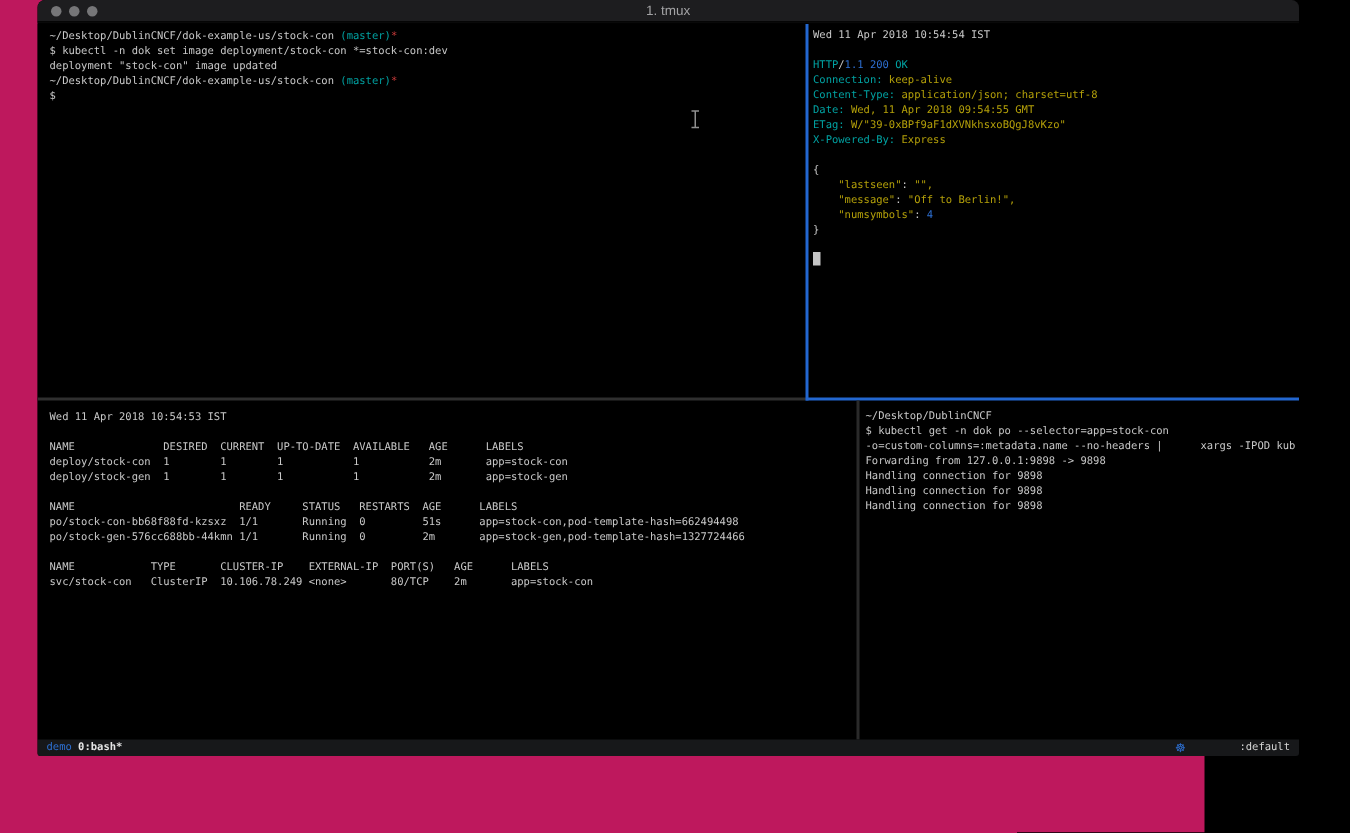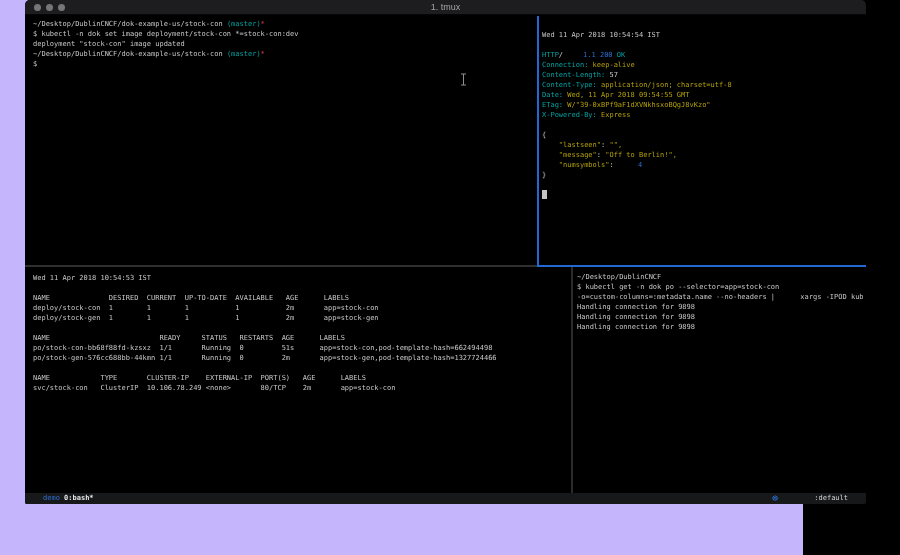--- a/index.html
+++ b/index.html
@@ -1,19 +1,19 @@
 <!DOCTYPE html>
 <html><head>
 <meta charset="utf-8">
 <style>
   * { margin:0; padding:0; box-sizing:border-box; }
   html,body { width:900px; height:555px; background:#000; overflow:hidden; }
   body { font-family:"DejaVu Sans Mono", monospace; }
 
-  .stage { position:relative; width:803px; height:555px; background:#c4b5fd; }
+  .stage { position:relative; width:803px; height:555px; background:#be185d; }
 
   .window {
     position:absolute; left:25px; top:0; width:841px; height:504px;
     background:#010101; border-radius:5px 5px 2px 2px; overflow:hidden;
   }
 
   
   .titlebar {
     position:absolute; left:0; top:0; right:0; height:15px;
     background:#1d1d1f; border-bottom:1px solid #050505;
@@ -23,45 +23,45 @@
   .light { width:7px; height:7px; border-radius:50%; background:#767678; }
   .win-title {
     width:100%; text-align:center;
     font-family:"Liberation Sans", sans-serif; font-size:9px; color:#a3a3a5;
   }
 
   
   .panes { position:absolute; left:0; top:16px; right:0; bottom:11px; background:#000; }
   .pane { position:absolute; overflow:hidden; }
   .pane-tl { left:0; top:0; width:512px; height:249px; padding:3px 0 0 8px; }
-  .pane-tr { left:514px; top:12px; right:0; height:249px; padding:2px 0 0 3px; }
+  .pane-tr { left:514px; top:0; right:0; height:249px; padding:2px 0 0 3px; }
   .pane-bl { left:0; top:251px; width:546px; bottom:0; padding:6px 0 0 8px; }
   .pane-br { left:548px; top:251px; right:0; bottom:0; padding:5px 0 0 4px; }
 
   .vdiv-top   { position:absolute; left:512px; top:0; width:2px; height:251px; background:#2367d0; }
   .hdiv-left  { position:absolute; left:0; top:249px; width:512px; height:2px; background:#2f2f2f; }
   .hdiv-right { position:absolute; left:512px; top:249px; right:0; height:2px; background:#2367d0; }
   .vdiv-bot   { position:absolute; left:546px; top:251px; width:2px; bottom:0; background:#2a2a2a; }
 
   .tline { height:10px; line-height:10px; font-size:7px; white-space:pre; }
   .seg.c-fg     { color:#c8c8c8; }
   .seg.c-cyan   { color:#00a2a2; }
   .seg.c-yellow { color:#b4a009; }
-  .seg.c-blue   { color:#2d6fd2;margin-left:20px; }
+  .seg.c-blue   { color:#2d6fd2; }
   .seg.c-red    { color:#d23c3c; }
   .seg.c-cursor { background:#c4c4c4; display:inline-block; width:5px; height:9px; vertical-align:top; }
 
   
   .ibeam { position:absolute; left:435px; top:57px; width:7px; height:13px; }
 
   
   .statusbar {
     position:absolute; left:0; right:0; bottom:0; height:11px;
     background:#17181a; display:flex; align-items:center; justify-content:space-between;
-    font-size:7px; line-height:11px; padding:0 18px; white-space:pre;
+    font-size:7px; line-height:11px; padding:0 6px; white-space:pre;
   }
   .sb-left, .sb-right { display:flex; align-items:center; }
   .sb-session { color:#2d6fd2; }
   .sb-window  { color:#e6e6e6; font-weight:bold; }
   .sb-kube-icon { color:#2d6fd2; font-family:"DejaVu Sans", sans-serif; font-size:8px; margin-right:2px; }
   .sb-context { color:#2d6fd2; font-weight:bold;margin-top:36px; }
   .sb-namespace { color:#d6d6d6; }
 </style>
 </head>
 <body>
@@ -90,21 +90,20 @@
       <div class="vdiv-top"></div>
       <div class="hdiv-left"></div>
       <div class="hdiv-right"></div>
       <div class="vdiv-bot"></div>
 
       <div class="pane pane-tr">
           <div class="tline"><span class="seg c-fg">Wed 11 Apr 2018 10:54:54 IST</span></div>
           <div class="tline"><span class="seg c-fg"></span></div>
           <div class="tline"><span class="seg c-cyan">HTTP</span><span class="seg c-fg">/</span><span class="seg c-blue">1.1 200</span><span class="seg c-cyan"> OK</span></div>
           <div class="tline"><span class="seg c-cyan">Connection:</span><span class="seg c-yellow"> keep-alive</span></div>
-          <div class="tline"><span class="seg c-cyan">Content-Length:</span><span class="seg c-fg"> 57</span></div>
           <div class="tline"><span class="seg c-cyan">Content-Type:</span><span class="seg c-yellow"> application/json; charset=utf-8</span></div>
           <div class="tline"><span class="seg c-cyan">Date:</span><span class="seg c-yellow"> Wed, 11 Apr 2018 09:54:55 GMT</span></div>
           <div class="tline"><span class="seg c-cyan">ETag:</span><span class="seg c-yellow"> W/"39-0xBPf9aF1dXVNkhsxoBQgJ8vKzo"</span></div>
           <div class="tline"><span class="seg c-cyan">X-Powered-By:</span><span class="seg c-yellow"> Express</span></div>
           <div class="tline"><span class="seg c-fg"></span></div>
           <div class="tline"><span class="seg c-fg">{</span></div>
           <div class="tline"><span class="seg c-yellow">    "lastseen"</span><span class="seg c-fg">: </span><span class="seg c-yellow">"",</span></div>
           <div class="tline"><span class="seg c-yellow">    "message"</span><span class="seg c-fg">: </span><span class="seg c-yellow">"Off to Berlin!",</span></div>
           <div class="tline"><span class="seg c-yellow">    "numsymbols"</span><span class="seg c-fg">: </span><span class="seg c-blue">4</span></div>
           <div class="tline"><span class="seg c-fg">}</span></div>
@@ -122,20 +121,21 @@
           <div class="tline"><span class="seg c-fg">po/stock-con-bb68f88fd-kzsxz  1/1       Running  0         51s      app=stock-con,pod-template-hash=662494498</span></div>
           <div class="tline"><span class="seg c-fg">po/stock-gen-576cc688bb-44kmn 1/1       Running  0         2m       app=stock-gen,pod-template-hash=1327724466</span></div>
           <div class="tline"><span class="seg c-fg"></span></div>
           <div class="tline"><span class="seg c-fg">NAME            TYPE       CLUSTER-IP    EXTERNAL-IP  PORT(S)   AGE      LABELS</span></div>
           <div class="tline"><span class="seg c-fg">svc/stock-con   ClusterIP  10.106.78.249 &lt;none&gt;       80/TCP    2m       app=stock-con</span></div>
         </div>
       <div class="pane pane-br">
           <div class="tline"><span class="seg c-fg">~/Desktop/DublinCNCF</span></div>
           <div class="tline"><span class="seg c-fg">$ kubectl get -n dok po --selector=app=stock-con</span></div>
           <div class="tline"><span class="seg c-fg">-o=custom-columns=:metadata.name --no-headers |      xargs -IPOD kub</span></div>
+          <div class="tline"><span class="seg c-fg">Forwarding from 127.0.0.1:9898 -&gt; 9898</span></div>
           <div class="tline"><span class="seg c-fg">Handling connection for 9898</span></div>
           <div class="tline"><span class="seg c-fg">Handling connection for 9898</span></div>
           <div class="tline"><span class="seg c-fg">Handling connection for 9898</span></div>
         </div>
 
       <svg class="ibeam" viewBox="0 0 7 13" width="7" height="13">
         <path d="M1 1 H6 M3.5 1 V12 M1 12 H6" stroke="#8f8f8f" stroke-width="1" fill="none"></path>
       </svg>
     </div>
 

